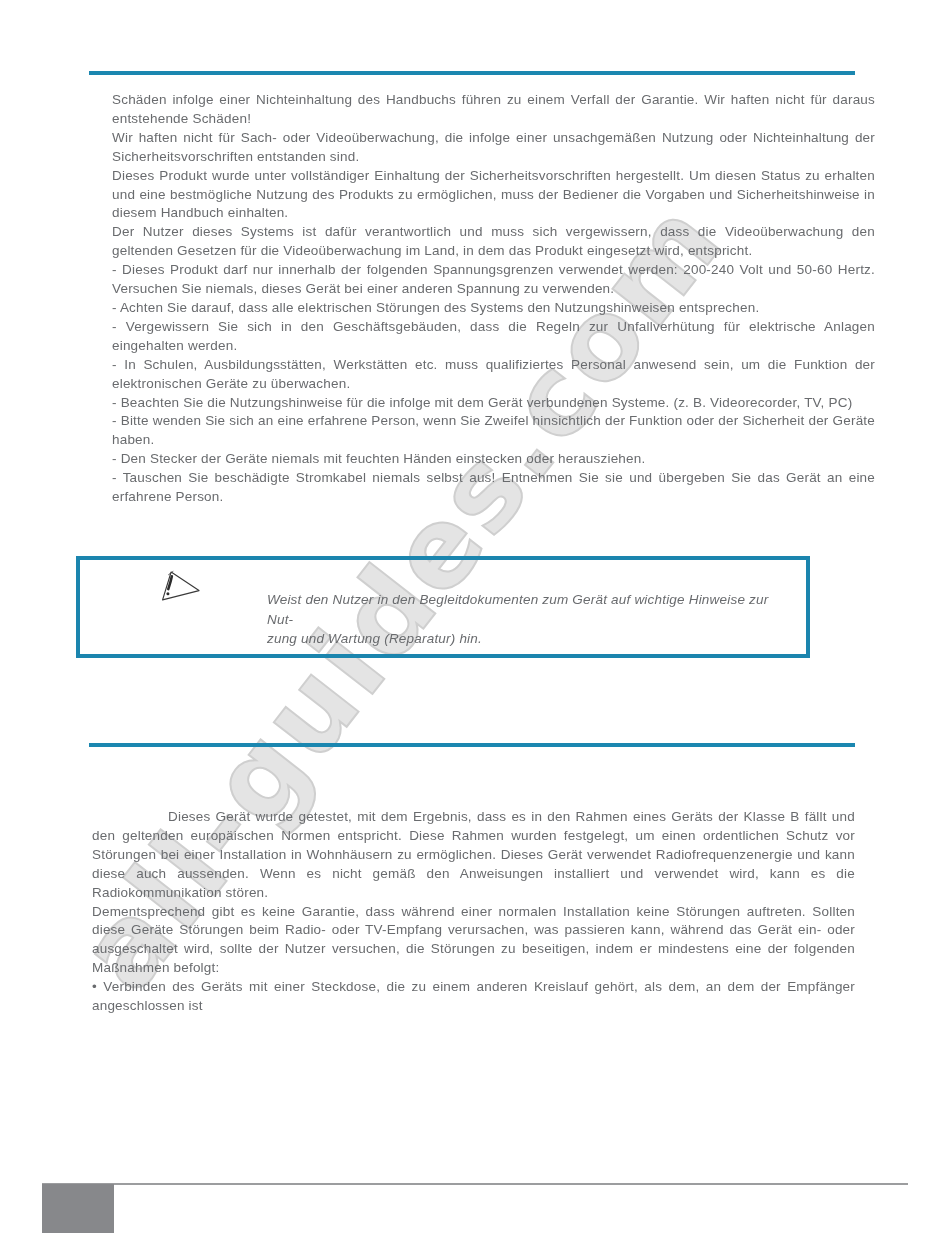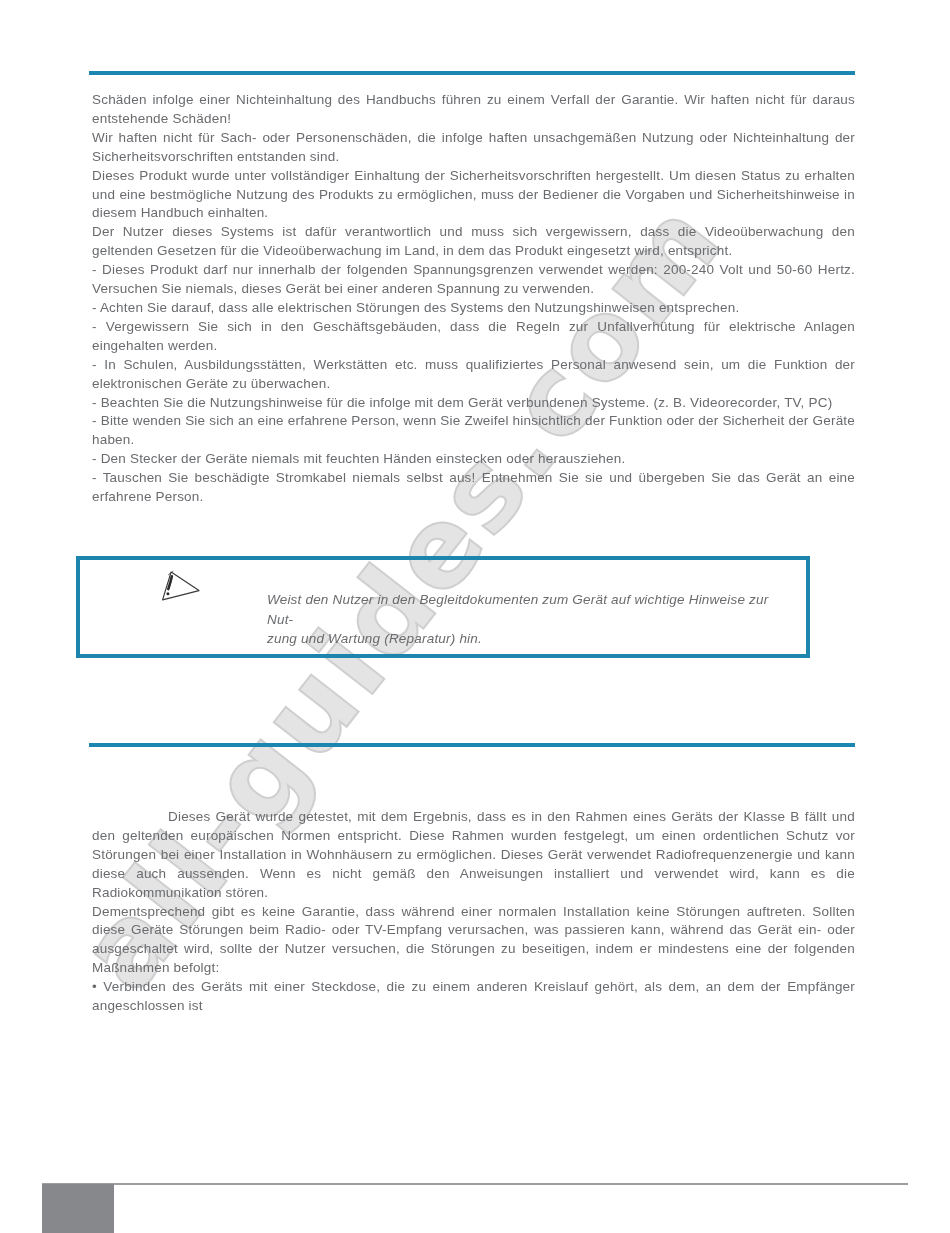--- a/index.html
+++ b/index.html
@@ -50,21 +50,21 @@
     width: 763px;
     z-index: 1;
     font-size: 13.5px;
     line-height: 18.9px;
     letter-spacing: 0.2px;
   }
   .textblock p {
     margin: 0;
     text-align: justify;
   }
-  .sec1 { top: 91px; }
+  .sec1 { top: 91px; margin-left: 20px; }
   .sec2 { top: 808px; }
   .sec2 .indent { text-indent: 76px; }
 
   .notice {
     position: absolute;
     left: 76px;
     top: 556px;
     width: 734px;
     height: 102px;
     border: 4px solid #1b85ae;
@@ -116,21 +116,21 @@
 <body>
 
 <div class="page">
 
   <div class="watermark">all-guides.com</div>
 
   <div class="rule rule-top"></div>
 
   <div class="textblock sec1">
     <p>Schäden infolge einer Nichteinhaltung des Handbuchs führen zu einem Verfall der Garantie. Wir haften nicht für daraus entstehende Schäden!</p>
-    <p>Wir haften nicht für Sach- oder Personenschäden, die infolge haften unsachgemäßen Nutzung oder Nichteinhaltung der Sicherheitsvorschriften entstanden sind.</p>
+    <p>Wir haften nicht für Sach- oder Videoüberwachung, die infolge einer unsachgemäßen Nutzung oder Nichteinhaltung der Sicherheitsvorschriften entstanden sind.</p>
     <p>Dieses Produkt wurde unter vollständiger Einhaltung der Sicherheitsvorschriften hergestellt. Um diesen Status zu erhalten und eine bestmögliche Nutzung des Produkts zu ermöglichen, muss der Bediener die Vorgaben und Sicherheitshinweise in diesem Handbuch einhalten.</p>
     <p>Der Nutzer dieses Systems ist dafür verantwortlich und muss sich vergewissern, dass die Videoüberwachung den geltenden Gesetzen für die Videoüberwachung im Land, in dem das Produkt eingesetzt wird, entspricht.</p>
     <p>- Dieses Produkt darf nur innerhalb der folgenden Spannungsgrenzen verwendet werden: 200-240 Volt und 50-60 Hertz. Versuchen Sie niemals, dieses Gerät bei einer anderen Spannung zu verwenden.</p>
     <p>- Achten Sie darauf, dass alle elektrischen Störungen des Systems den Nutzungshinweisen entsprechen.</p>
     <p>- Vergewissern Sie sich in den Geschäftsgebäuden, dass die Regeln zur Unfallverhütung für elektrische Anlagen eingehalten werden.</p>
     <p>- In Schulen, Ausbildungsstätten, Werkstätten etc. muss qualifiziertes Personal anwesend sein, um die Funktion der elektronischen Geräte zu überwachen.</p>
     <p>- Beachten Sie die Nutzungshinweise für die infolge mit dem Gerät verbundenen Systeme. (z. B. Videorecorder, TV, PC)</p>
     <p>- Bitte wenden Sie sich an eine erfahrene Person, wenn Sie Zweifel hinsichtlich der Funktion oder der Sicherheit der Geräte haben.</p>
     <p>- Den Stecker der Geräte niemals mit feuchten Händen einstecken oder herausziehen.</p>
     <p>- Tauschen Sie beschädigte Stromkabel niemals selbst aus! Entnehmen Sie sie und übergeben Sie das Gerät an eine erfahrene Person.</p>

